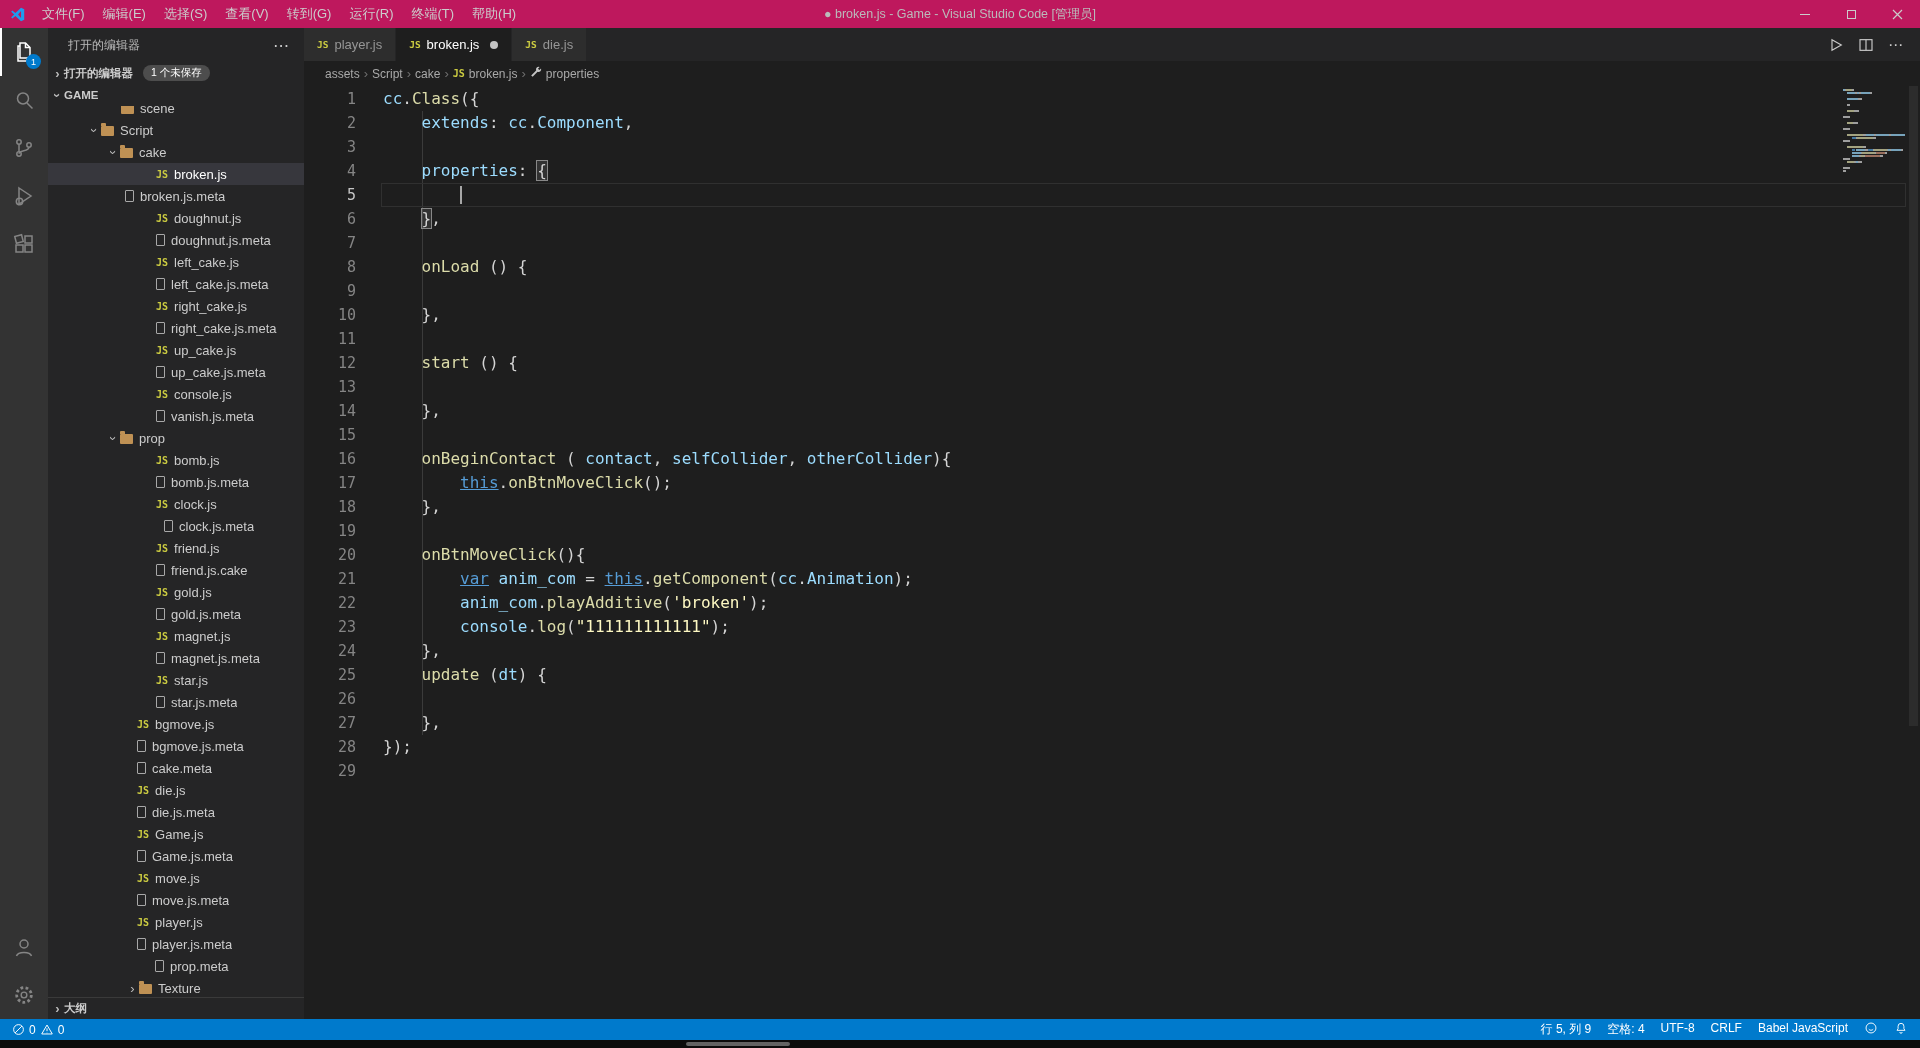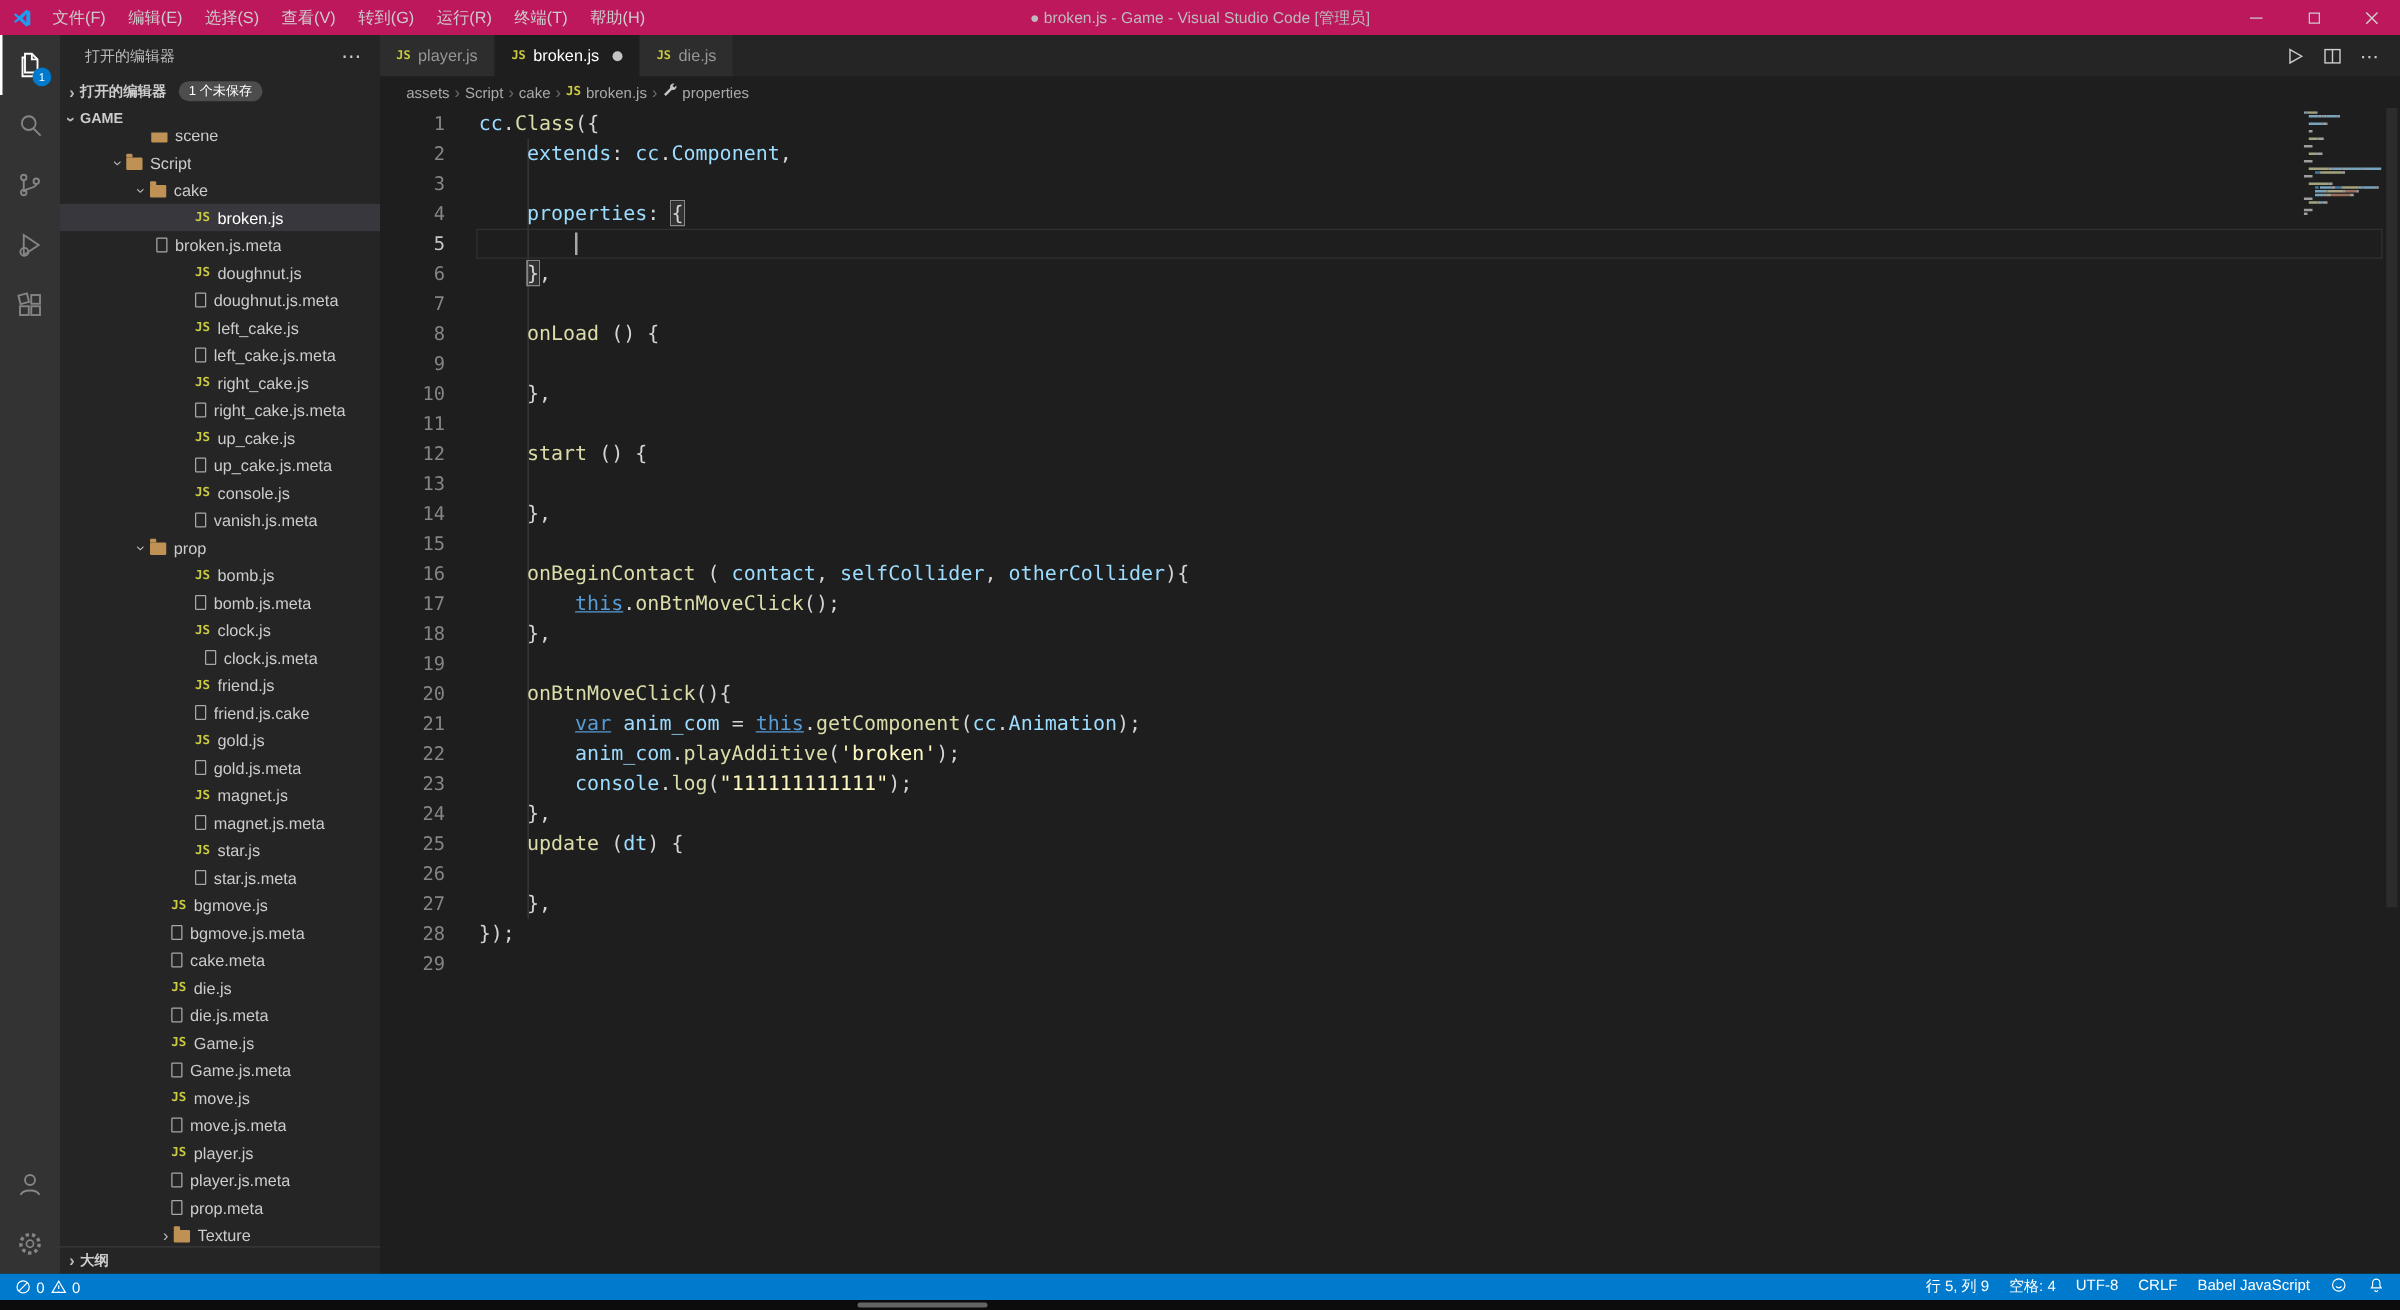--- a/index.html
+++ b/index.html
@@ -351,21 +351,21 @@
             <span class="tree-label">move.js.meta</span>
           </div>
           <div class="tree-row" style="padding-left: 89px;">
             <span class="js-badge">JS</span>
             <span class="tree-label">player.js</span>
           </div>
           <div class="tree-row" style="padding-left: 89px;">
             <span class="icon-file"></span>
             <span class="tree-label">player.js.meta</span>
           </div>
-          <div class="tree-row" style="padding-left: 89px;">
+          <div class="tree-row" style="padding-left: 89px; margin-left: 18px;">
             <span class="icon-file"></span>
             <span class="tree-label">prop.meta</span>
           </div>
           <div class="tree-row" style="padding-left: 78px;">
             <span class="twisty collapsed">›</span>
             <span class="icon-folder"></span>
             <span class="tree-label">Texture</span>
           </div>
         </div>
       <div class="section-header outline-header">

